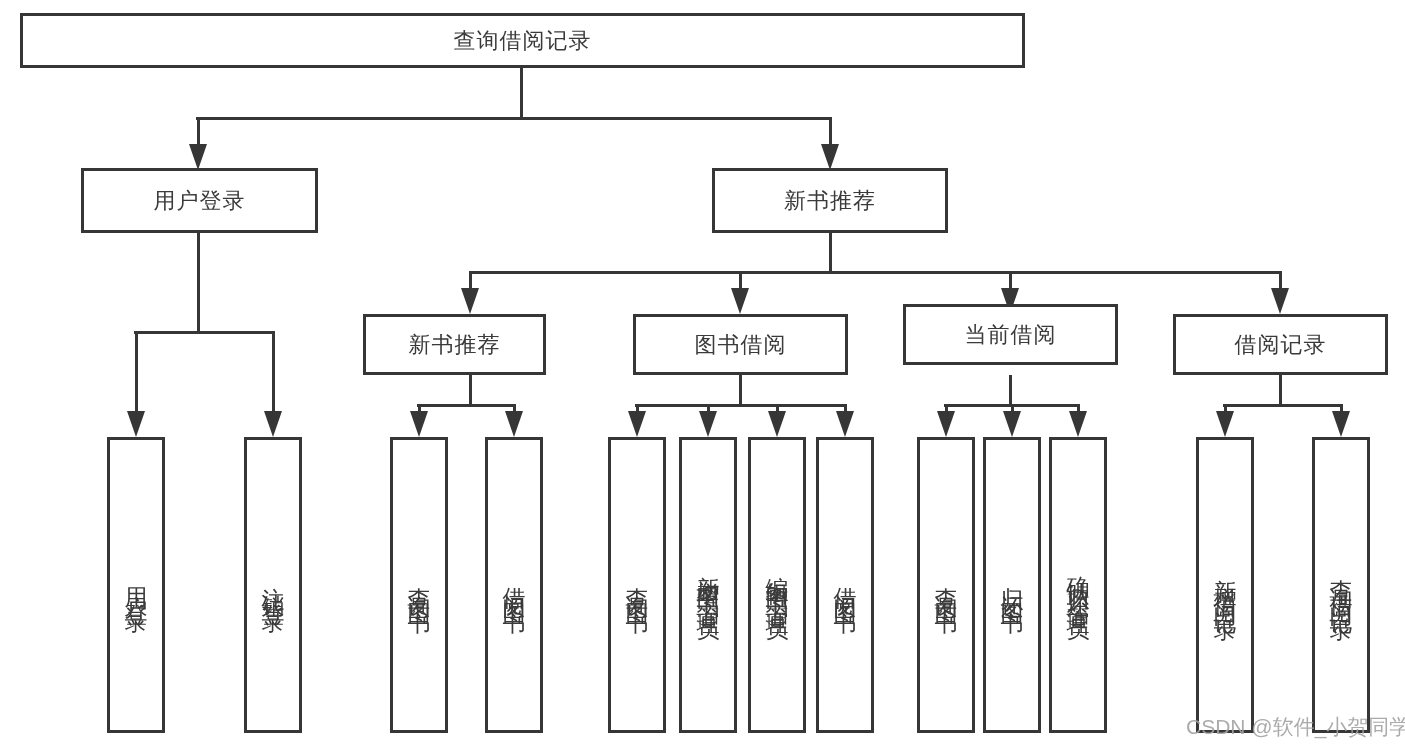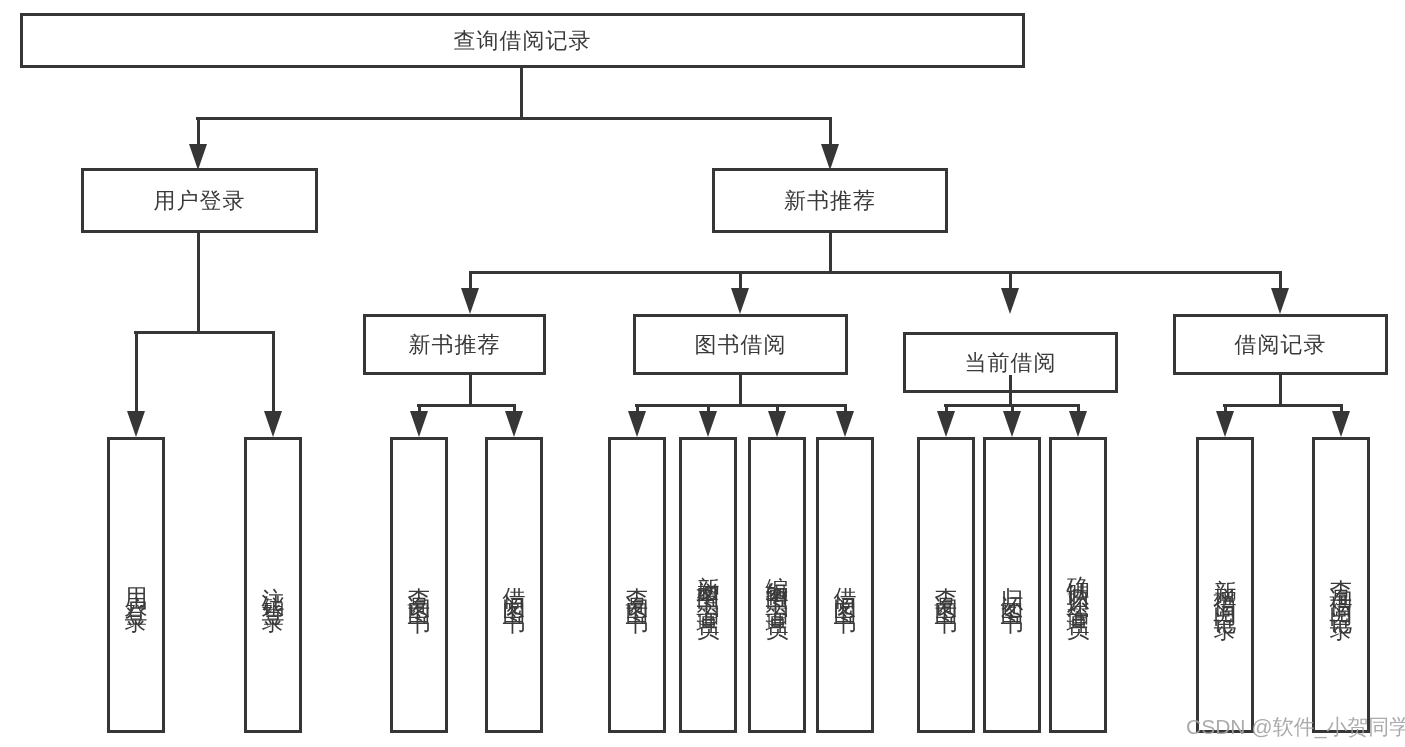--- a/index.html
+++ b/index.html
@@ -113,21 +113,21 @@
   <div class="arrowhead" style="left:1001px; top:288px;"></div>
   <div class="vline" style="left:1279px; top:271px; height:20px;"></div>
   <div class="arrowhead" style="left:1271px; top:288px;"></div>
 
   <div class="node h" style="left:363px; top:314px; width:183px; height:61px;">
     <span class="lbl">新书推荐</span>
   </div>
   <div class="node h" style="left:633px; top:314px; width:215px; height:61px;">
     <span class="lbl">图书借阅</span>
   </div>
-  <div class="node h" style="left:903px; top:332px; width:215px; height:61px;">
+  <div class="node h" style="left:903px; top:304px; width:215px; height:61px;">
     <span class="lbl">当前借阅</span>
   </div>
   <div class="node h" style="left:1173px; top:314px; width:215px; height:61px;">
     <span class="lbl">借阅记录</span>
   </div>
 
   <div class="vline" style="left:469px; top:375px; height:32px;"></div>
   <div class="hline" style="left:417px; top:404px; width:99px;"></div>
   <div class="vline" style="left:418px; top:404px; height:12px;"></div>
   <div class="arrowhead" style="left:410px; top:411px;"></div>

